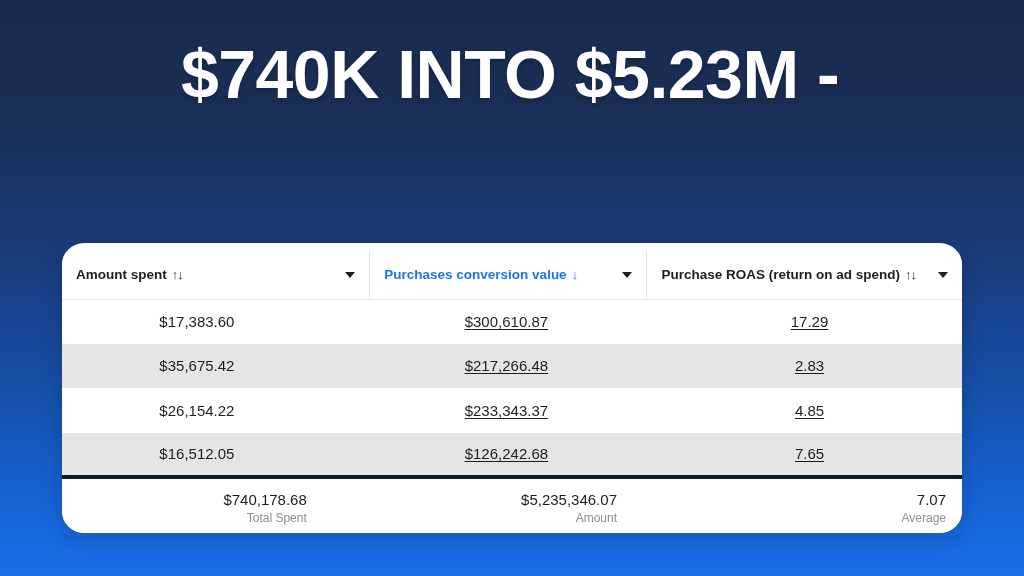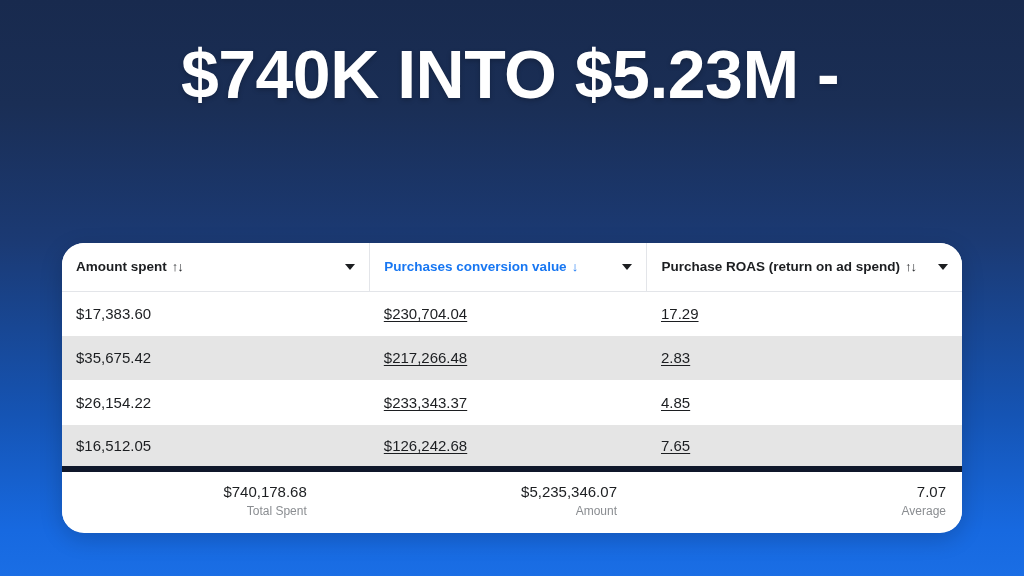--- a/index.html
+++ b/index.html
@@ -46,20 +46,21 @@
     background:#ffffff;
     border-radius:22px;
     overflow:hidden;
     box-shadow:0 6px 22px rgba(0,0,0,0.18);
   }
 
   table.grid {
     width:100%;
     border-collapse:collapse;
     table-layout:fixed;
+    margin-top:8px;
   }
   table.grid col.c1 { width:34.2%; }
   table.grid col.c2 { width:30.8%; }
   table.grid col.c3 { width:35.0%; }
 
   
   thead th {
     background:#ffffff;
     height:48px;
     padding:0 14px;
@@ -89,40 +90,40 @@
     border-right:5px solid transparent;
     border-top:6px solid #1c1e21;
     flex:0 0 auto;
     margin-left:10px;
   }
 
   
   tbody td {
     height:44.5px;
     padding:0 18px 0 14px;
-    text-align:left;
+    text-align:center;
     font-size:15px;
     color:#1c1e21;
     vertical-align:middle;
     white-space:nowrap;
   }
   tbody tr.alt td { background:#e5e5e5; }
   tbody tr td.val-a { padding-right:52px; }
   tbody tr td.val-b { padding-right:18px; }
   tbody tr td.val-c { padding-right:4px; }
   .u { text-decoration:underline; text-decoration-style:solid; text-underline-offset:2px; }
 
   
   tfoot td {
     height:62px;
     padding:6px 18px 8px 14px;
     text-align:right;
     vertical-align:middle;
     background:#ffffff;
-    border-top:6px solid #0f172a;
+    border-top:4px solid #0f172a;
   }
   tfoot td.tot-a { padding-right:63px; }
   tfoot td.tot-b { padding-right:30px; }
   tfoot td.tot-c { padding-right:16px; }
   .tot-val { font-size:15px; color:#1c1e21; display:block; line-height:1.35; }
   .tot-lbl { font-size:12px; color:#8a8d91; display:block; line-height:1.35; }
 </style>
 </head>
 <body>
 
@@ -168,21 +169,21 @@
               </span>
               <span class="caret"></span>
             </div>
           </th>
         </tr>
       </thead>
 
       <tbody>
         <tr>
           <td class="val-a">$17,383.60</td>
-          <td class="val-b"><span class="u">$230,704.04</span></td>
+          <td class="val-b"><span class="u">$300,610.87</span></td>
           <td class="val-c"><span class="u">17.29</span></td>
         </tr>
         <tr class="alt">
           <td class="val-a">$35,675.42</td>
           <td class="val-b"><span class="u">$217,266.48</span></td>
           <td class="val-c"><span class="u">2.83</span></td>
         </tr>
         <tr>
           <td class="val-a">$26,154.22</td>
           <td class="val-b"><span class="u">$233,343.37</span></td>

